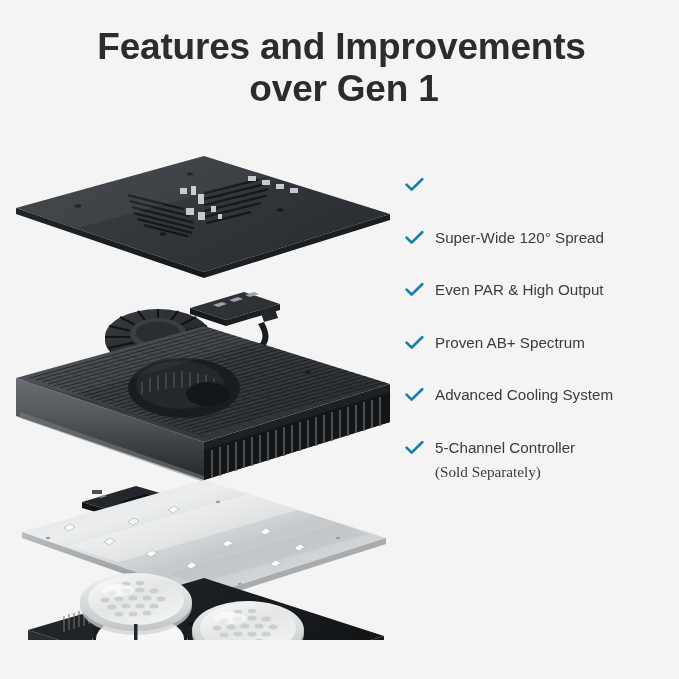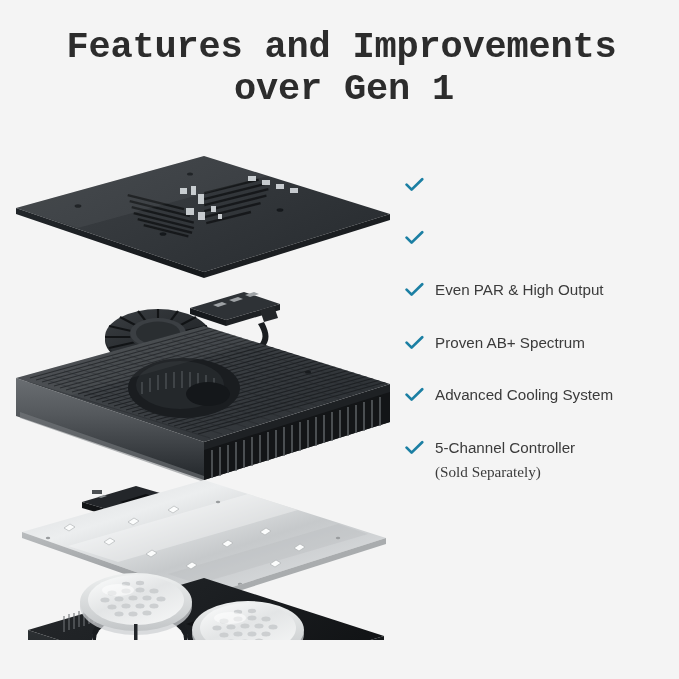--- a/index.html
+++ b/index.html
@@ -29,21 +29,20 @@
     width: 679px;
     text-align: center;
   }
   .title-line {
     font-size: 37px;
     font-weight: bold;
     color: #2c2c2c;
     line-height: 1.14;
     letter-spacing: -0.2px;
     white-space: nowrap;
-    font-family: Liberation Mono, monospace;
   }
   .title-line.l1 { padding-left: 4px; }
   .title-line.l2 { padding-left: 9px; }
 
   
   .features {
     position: absolute;
     left: 405px;
     top: 173px;
     width: 268px;
@@ -106,20 +105,21 @@
           </svg>
       </span>
     </div>
 
     <div class="feature-row">
       <span class="check-icon">
         <svg width="19" height="16" viewBox="0 0 19 16">
             <path d="M1.6 7.6 L6.6 12.6 L17.2 2.2" fill="none" stroke="#1b7fa3" stroke-width="2.7" stroke-linecap="round" stroke-linejoin="round"></path>
           </svg>
       </span>
+      <span class="feature-text">Super-Wide 120° Spread</span>
     </div>
 
     <div class="feature-row">
       <span class="check-icon">
         <svg width="19" height="16" viewBox="0 0 19 16">
             <path d="M1.6 7.6 L6.6 12.6 L17.2 2.2" fill="none" stroke="#1b7fa3" stroke-width="2.7" stroke-linecap="round" stroke-linejoin="round"></path>
           </svg>
       </span>
       <span class="feature-text">Even PAR &amp; High Output</span>
     </div>

